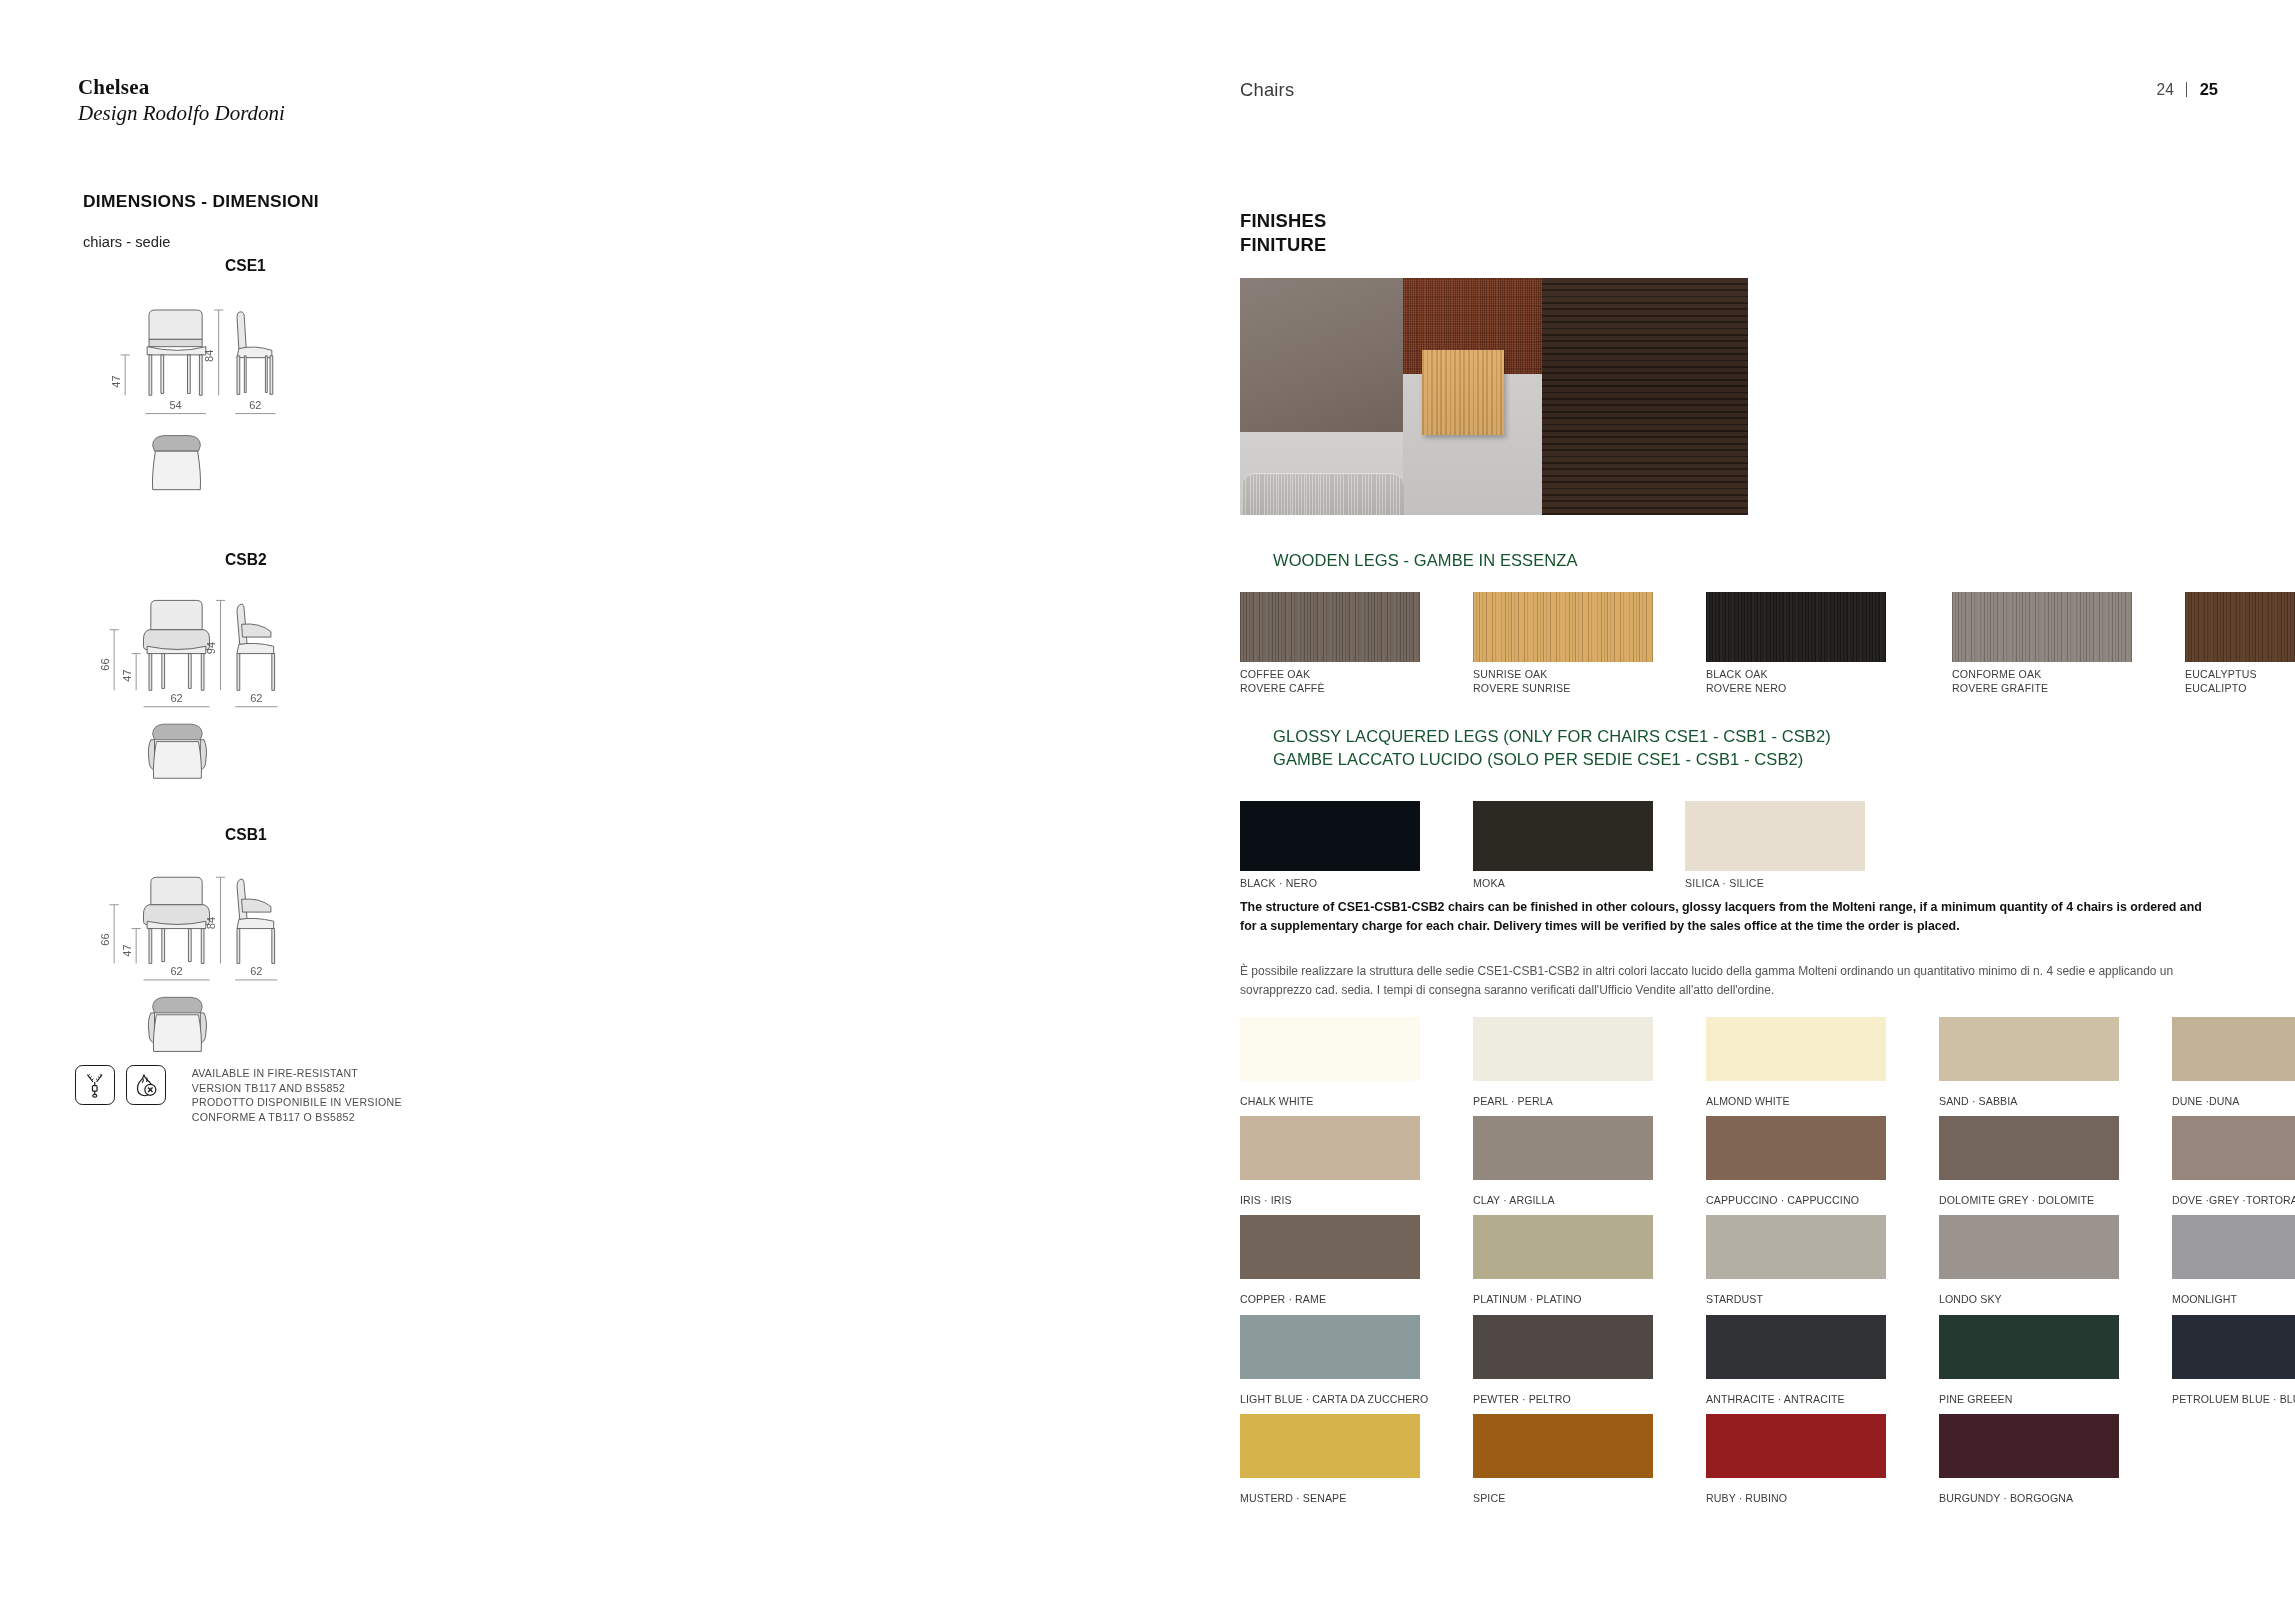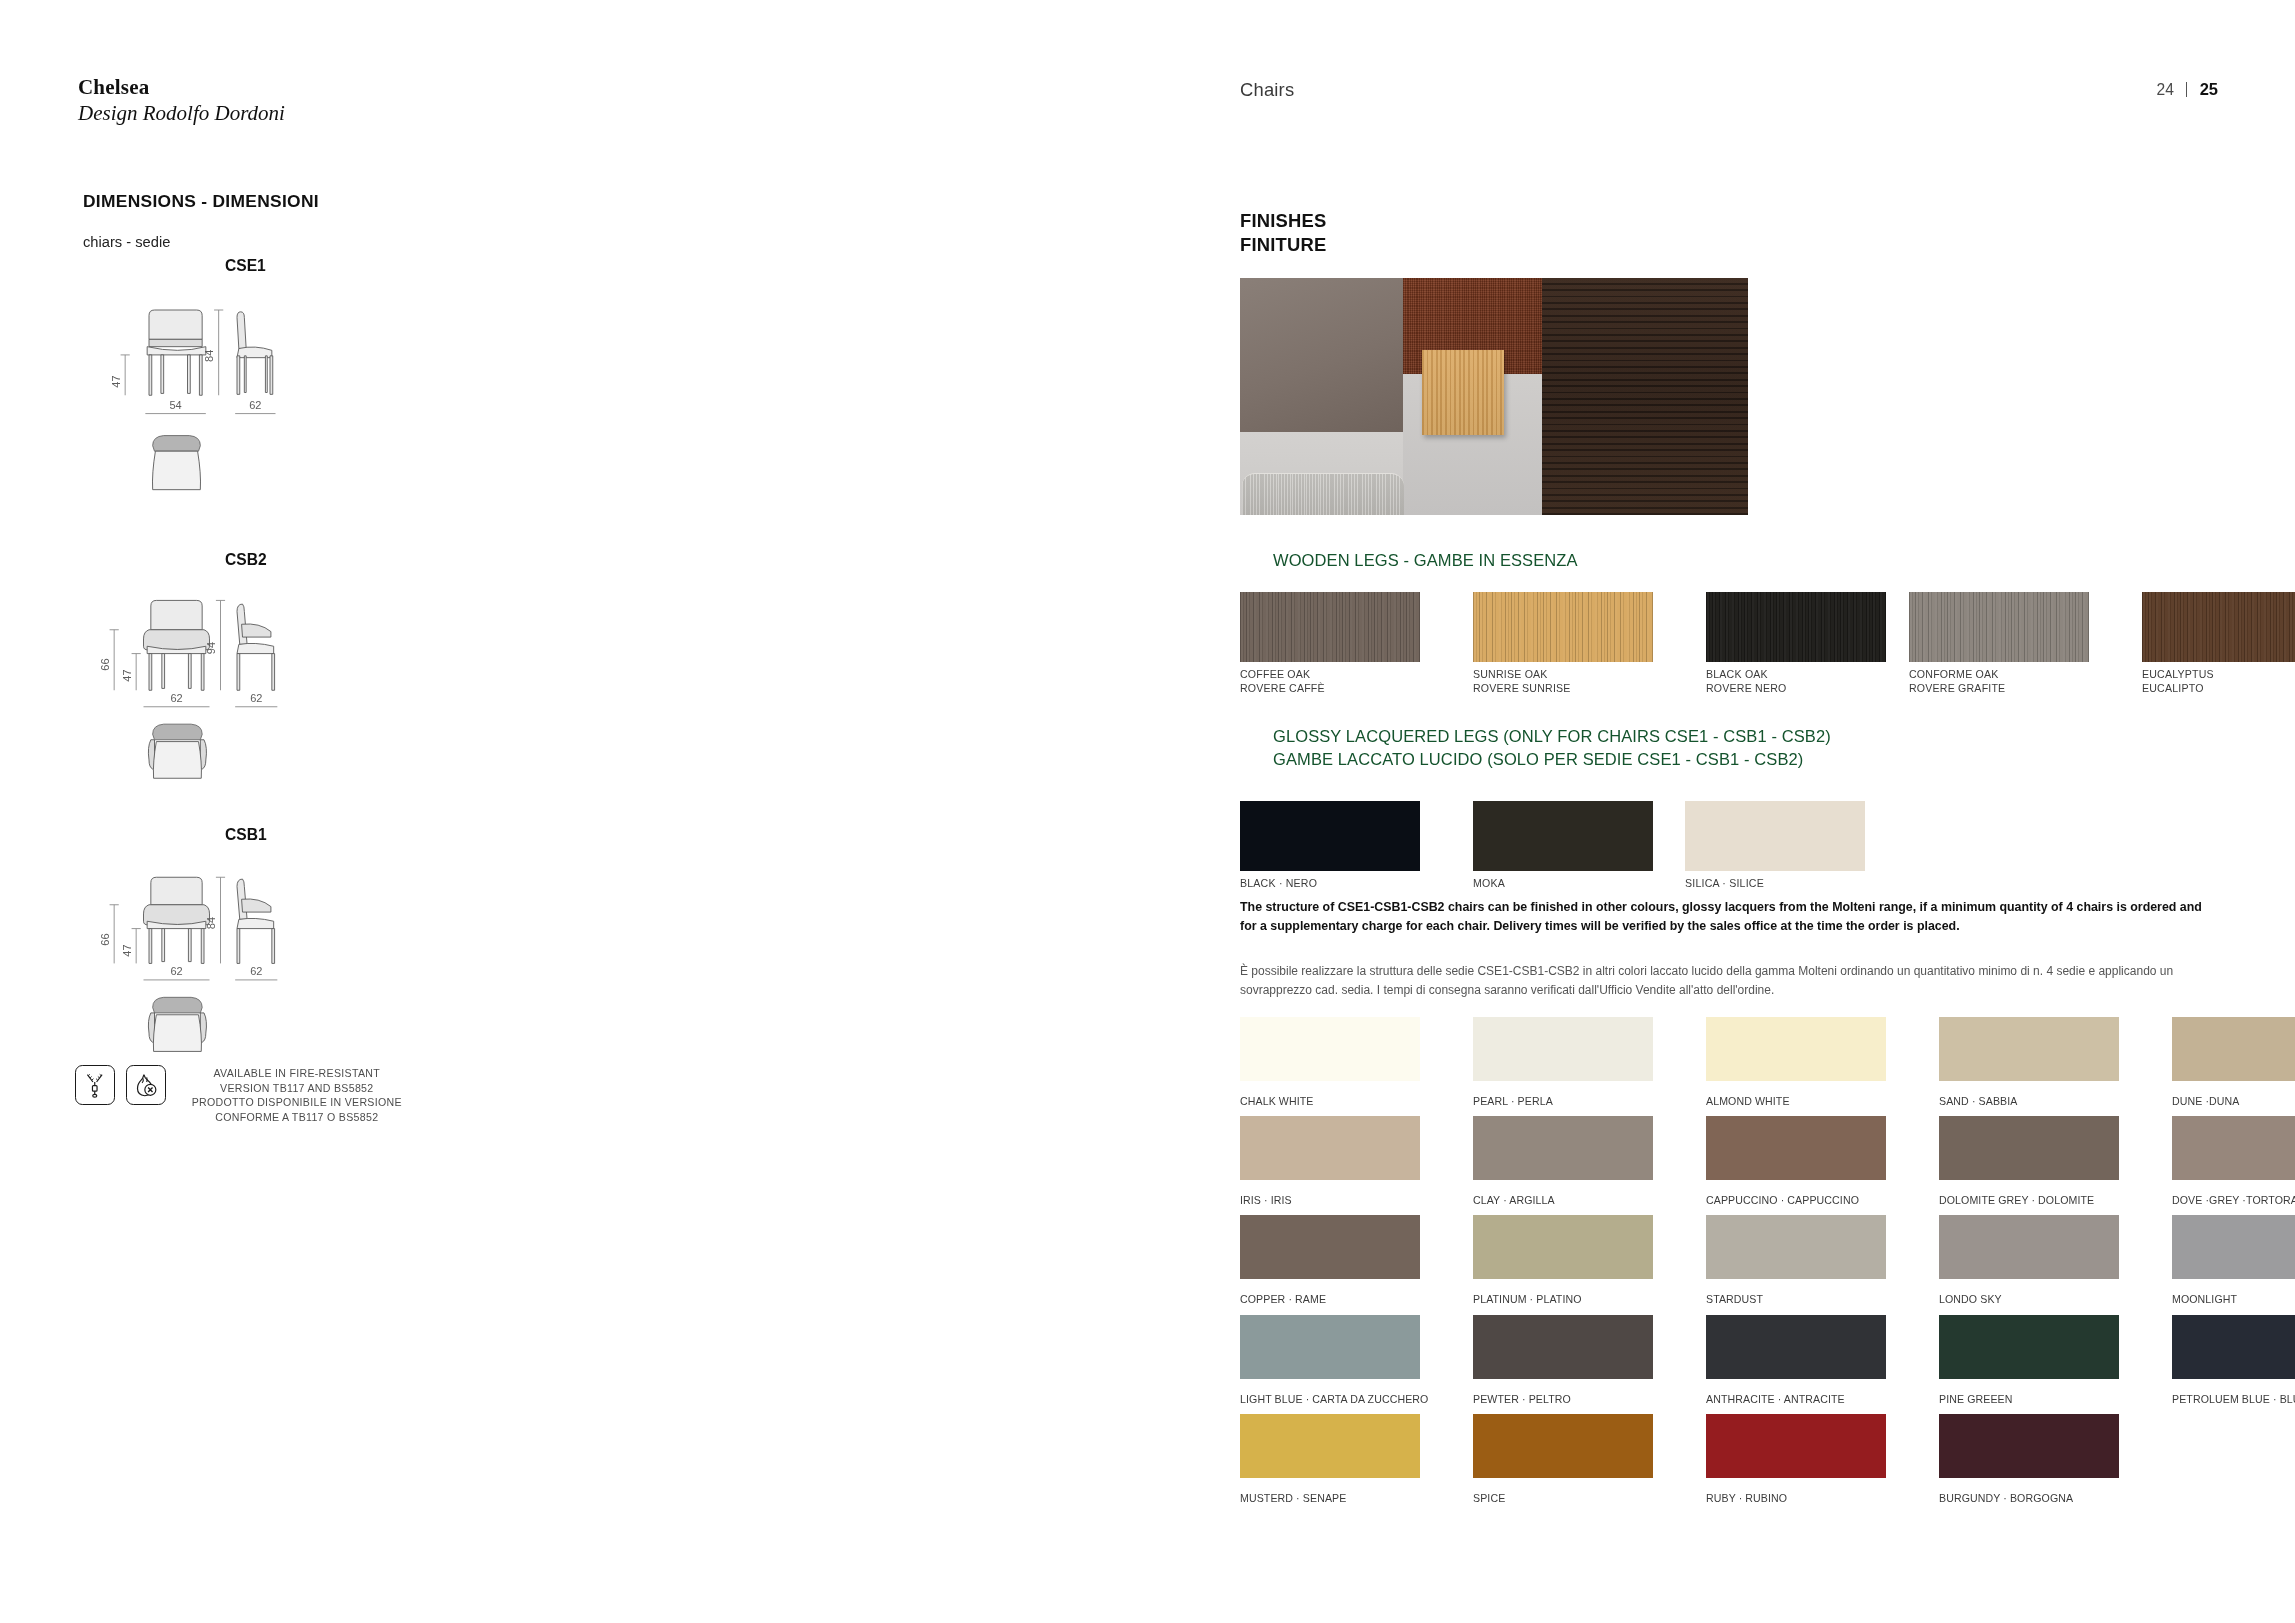--- a/index.html
+++ b/index.html
@@ -65,21 +65,21 @@
     font-size: 15.6px; font-weight: bold; color: #111;
     position: absolute; left: 142px; top: 0;
   }
   .views { position: absolute; left: 0; top: 31px; }
 
   svg { display: block; }
 
   
   .fire-row {
     position: absolute; left: 75px; top: 1065px;
-    display: flex; align-items: flex-start; text-align: center;
+    display: flex; align-items: flex-start;
   }
   .fire-ico {
     width: 40px; height: 40px;
     border: 1.5px solid #1a1a1a;
     border-radius: 7.3px;
     margin-right: 11px;
     box-sizing: border-box;
     display: flex; align-items: center; justify-content: center;
   }
   .fire-text {
@@ -411,21 +411,21 @@
         <div>ROVERE CAFFÈ</div>
       </div>
     </div>
     <div class="scell" style="margin-right:53px;">
       <div class="sw wood" id="w1" style="background: rgb(215, 168, 96);"></div>
       <div class="swlabel">
         <div>SUNRISE OAK</div>
         <div>ROVERE SUNRISE</div>
       </div>
     </div>
-    <div class="scell" style="margin-right:23px;">
+    <div class="scell" style="margin-right:66px;">
       <div class="sw wood" id="w2" style="background: rgb(28, 27, 24);"></div>
       <div class="swlabel">
         <div>BLACK OAK</div>
         <div>ROVERE NERO</div>
       </div>
     </div>
     <div class="scell" style="margin-right:53px;">
       <div class="sw wood" id="w3" style="background: rgb(138, 131, 124);"></div>
       <div class="swlabel">
         <div>CONFORME OAK</div>

